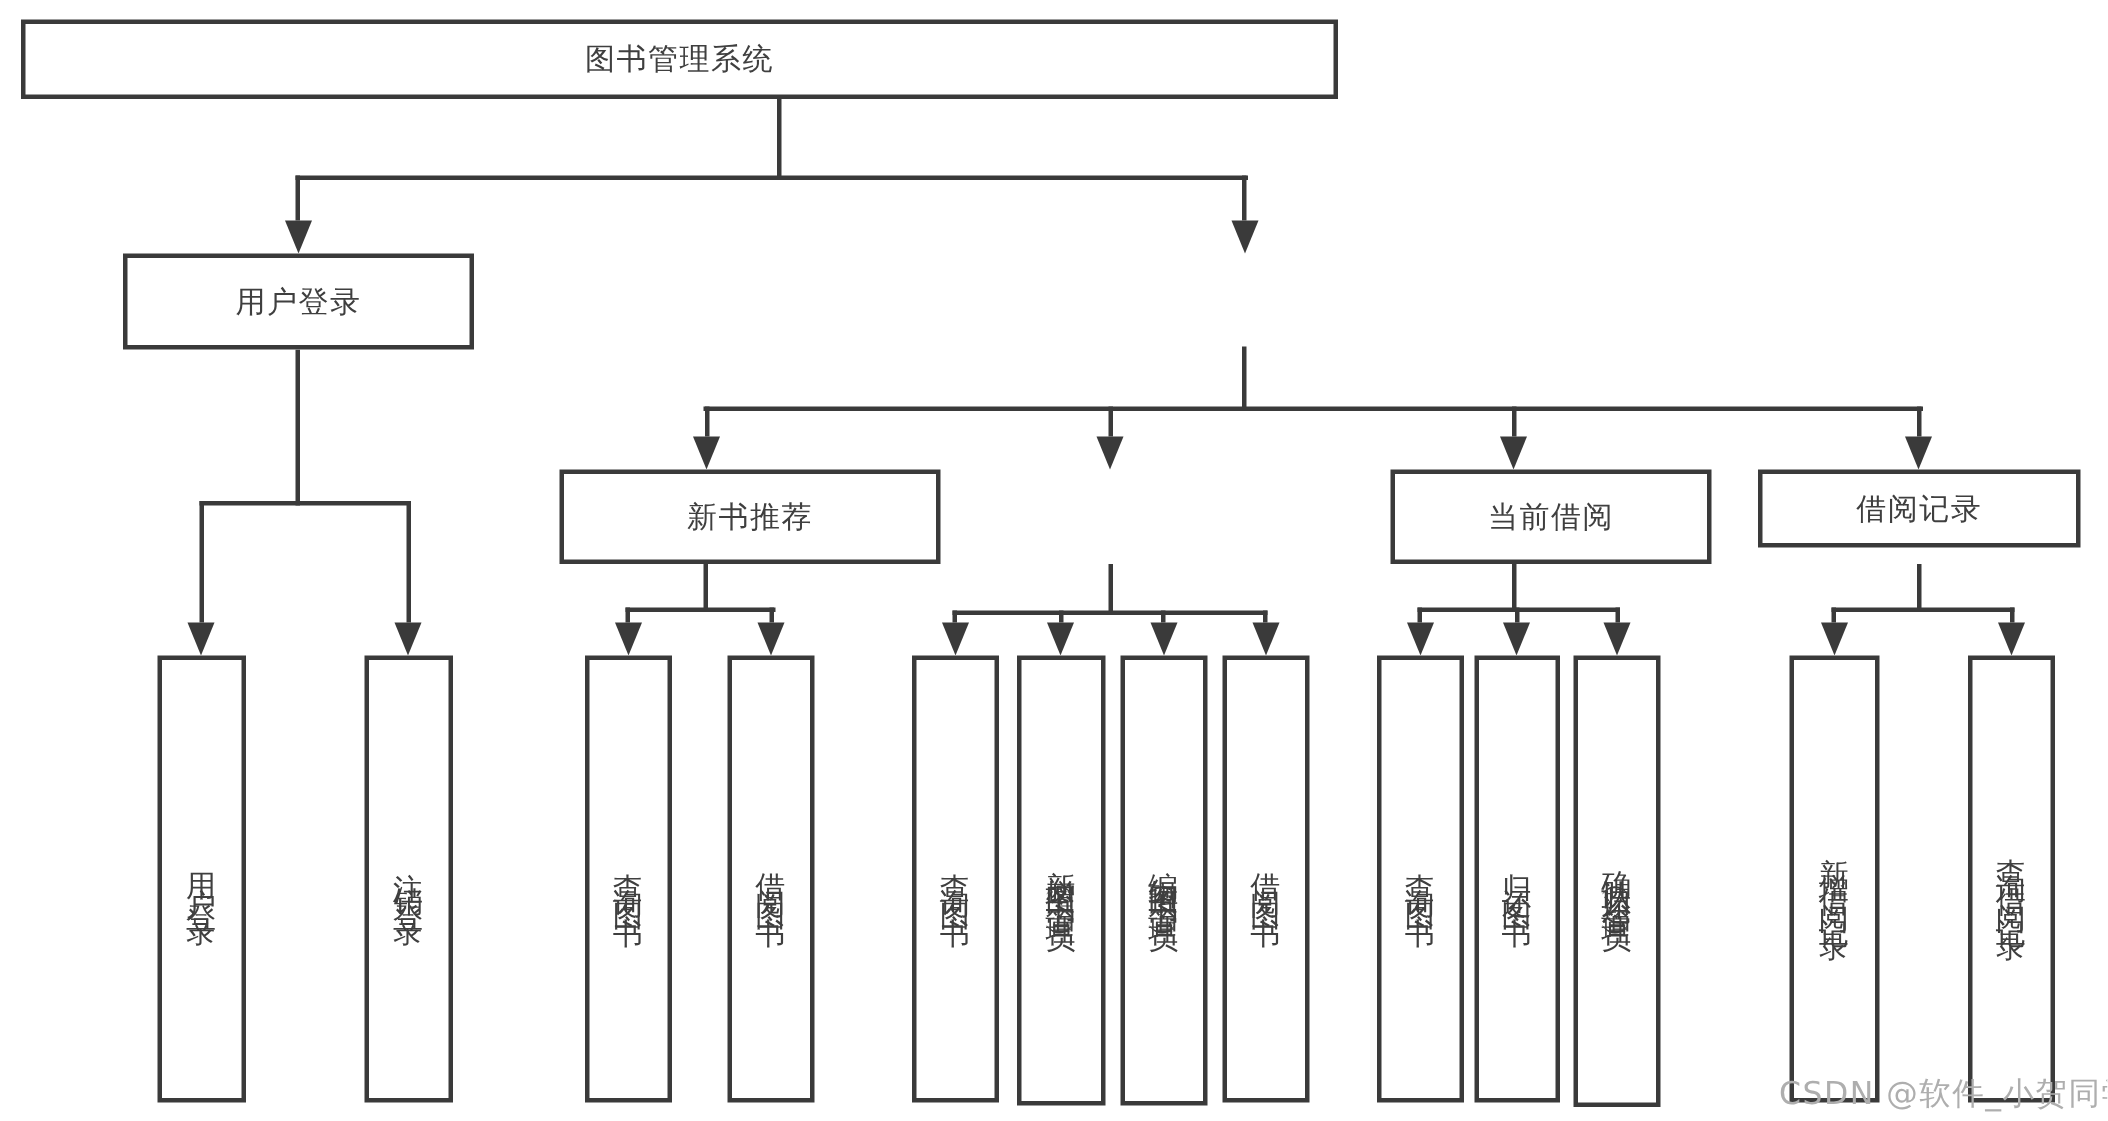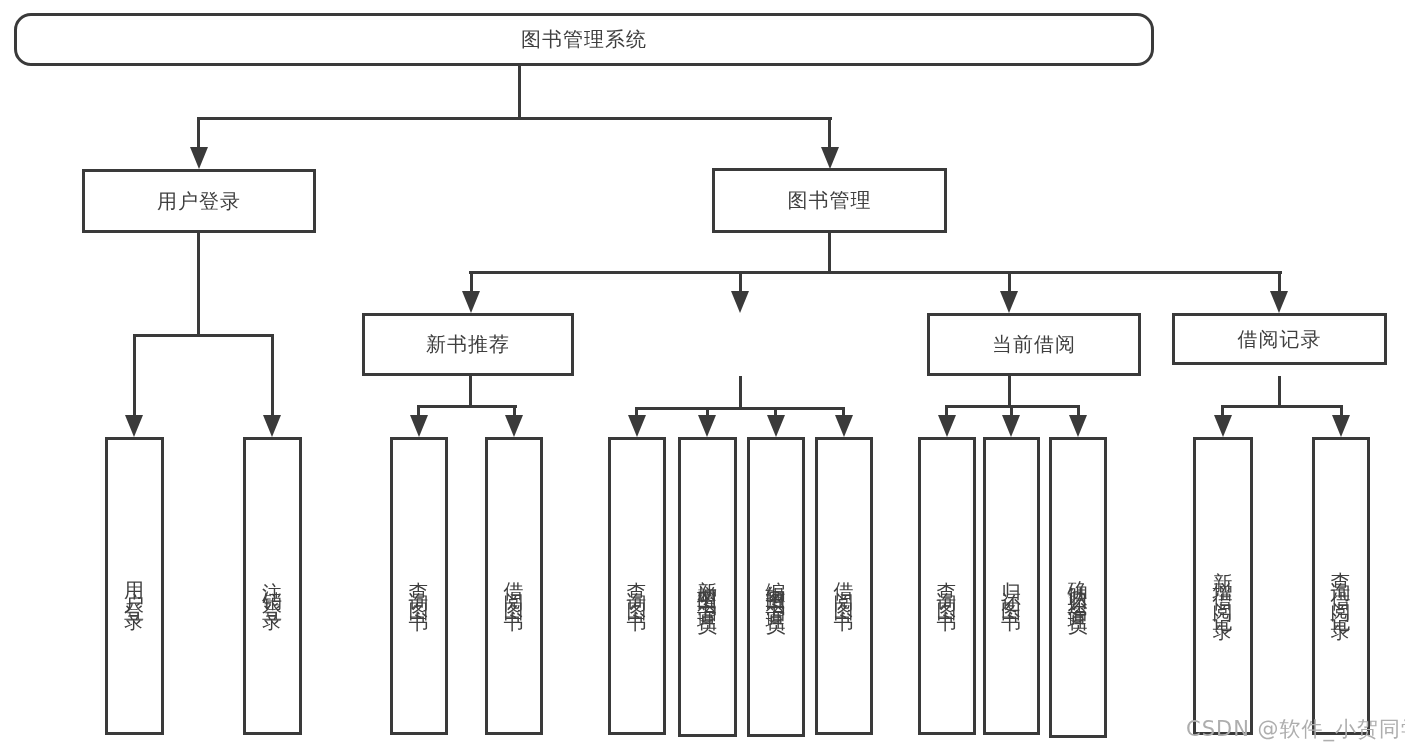--- a/index.html
+++ b/index.html
@@ -19,24 +19,24 @@
   }
   .vnode.long{letter-spacing:5px;}
   
   .line{position:absolute;background:#3a3a3a;}
   .head{
     position:absolute;width:0;height:0;
     border-left:9px solid transparent;border-right:9px solid transparent;
     border-top:22px solid #3a3a3a;
   }
   
-  .n-root{left:14px;top:13px;width:1140px;height:53px;border-radius:17px;}
+  .n-root{left:14px;top:13px;width:878px;height:53px;}
   .n-ulogin{left:82px;top:169px;width:234px;height:64px;}
   .n-bmgmt{left:712px;top:168px;width:235px;height:65px;}
-  .n-newbooks{left:362px;top:313px;width:212px;height:63px;}
+  .n-newbooks{left:373px;top:313px;width:254px;height:63px;}
   .n-bborrow{left:633px;top:313px;width:215px;height:63px;}
   .n-cborrow{left:903px;top:313px;width:214px;height:63px;margin-left:24px;}
   .n-brecords{left:1172px;top:313px;width:215px;height:52px;font-family:Liberation Serif, serif;}
   .n-ul1{left:105px;top:437px;width:59px;height:298px;}
   .n-ul2{left:243px;top:437px;width:59px;height:298px;}
   .n-nb1{left:390px;top:437px;width:58px;height:298px;}
   .n-nb2{left:485px;top:437px;width:58px;height:298px;}
   .n-bb1{left:608px;top:437px;width:58px;height:298px;}
   .n-bb2{left:678px;top:437px;width:59px;height:300px;}
   .n-bb3{left:747px;top:437px;width:58px;height:300px;}
@@ -148,21 +148,20 @@
   <div class="line c-brg-v"></div>
   <div class="line c-brg-split"></div>
   <div class="line c-br1-shaft"></div>
   <div class="head c-br1-head"></div>
   <div class="line c-br2-shaft"></div>
   <div class="head c-br2-head"></div>
 
   <div class="node n-root">图书管理系统</div>
 
   <div class="node n-ulogin">用户登录</div>
-  <div class="node n-bmgmt">图书管理</div>
 
   <div class="node n-newbooks">新书推荐</div>
   <div class="node n-cborrow">当前借阅</div>
   <div class="node n-brecords">借阅记录</div>
 
   <div class="node vnode n-ul1">用户登录</div>
   <div class="node vnode n-ul2">注销登录</div>
 
   <div class="node vnode n-nb1">查询图书</div>
   <div class="node vnode n-nb2">借阅图书</div>

